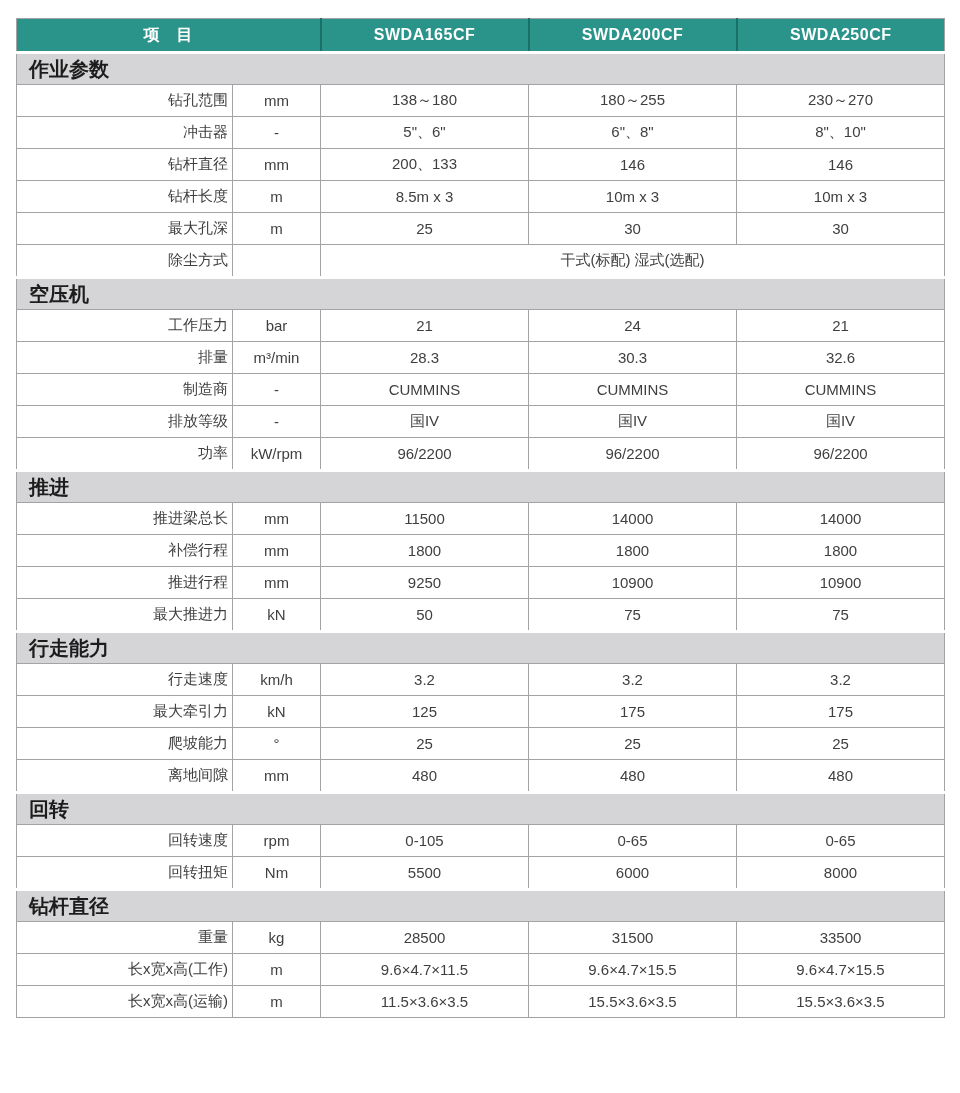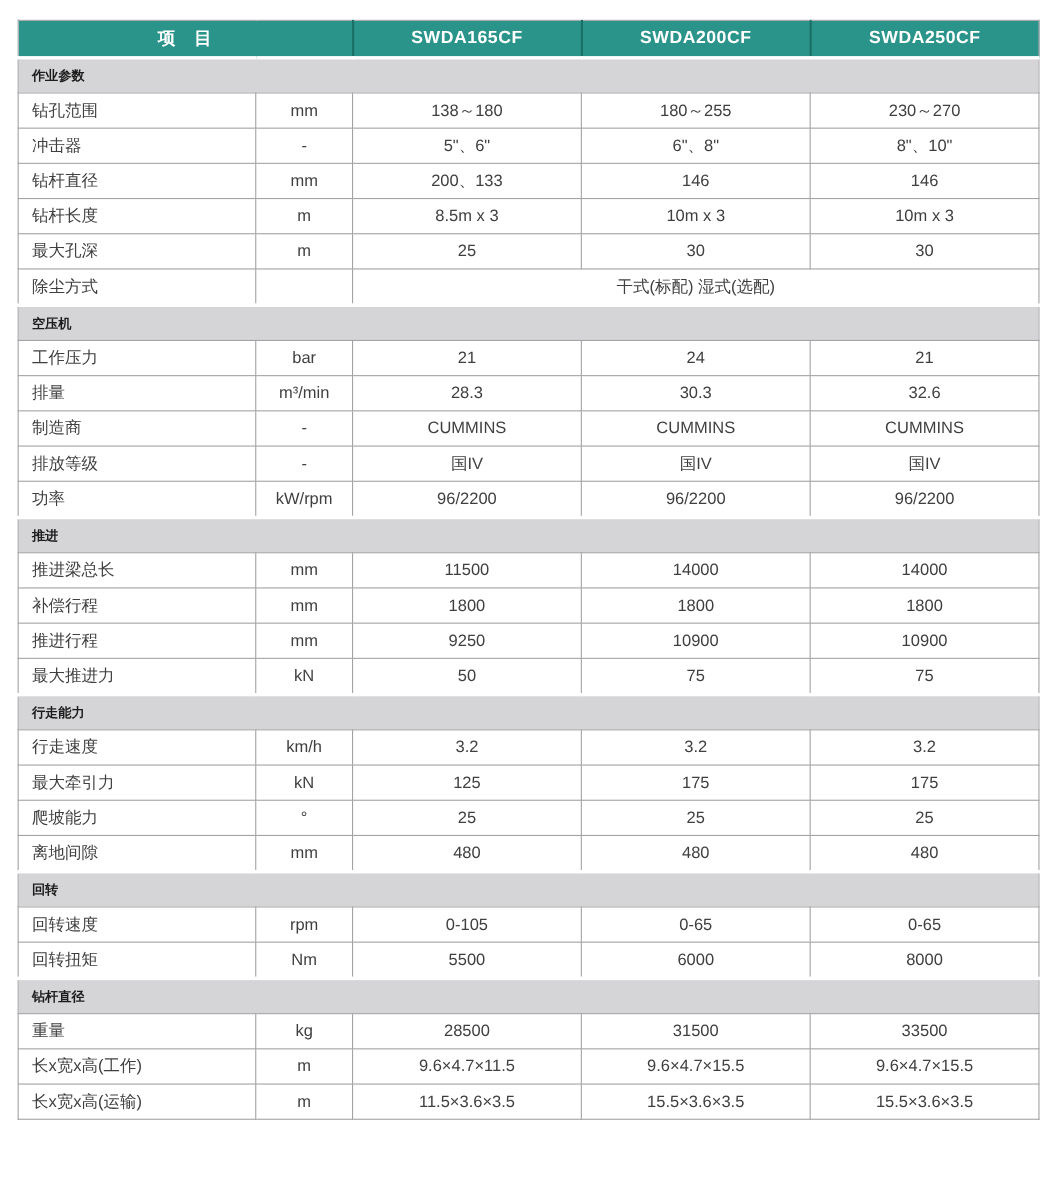--- a/index.html
+++ b/index.html
@@ -29,40 +29,40 @@
     letter-spacing:.5px;
     border-left:2px solid #1a7066;
     border-bottom:1px solid #1a7066;
   }
   thead th:first-child{border-left:none;}
   
   td.section{
     background:#d5d5d7;
     color:#1c1c1c;
     font-weight:bold;
-    font-size:12px;
+    font-size:20px;
     height:30px;
     padding-left:12px;
     text-align:left;
     border-top:3px solid #ffffff;
     border-bottom:1px solid #a3a3a5;
   }
   
   td{
     font-size:15px;
     color:#3f3f3f;
     height:31px;
     border:1px solid #a3a3a5;
     text-align:center;
     padding:0 4px;
     overflow:hidden;
     white-space:nowrap;
   }
   td.label{
-    text-align:left;
+    text-align:right;
     padding-left:12px;
   }
 </style>
 </head>
 <body>
 
 <div class="spec-wrap">
   <table class="spec">
     <colgroup>
       <col class="c-label">

